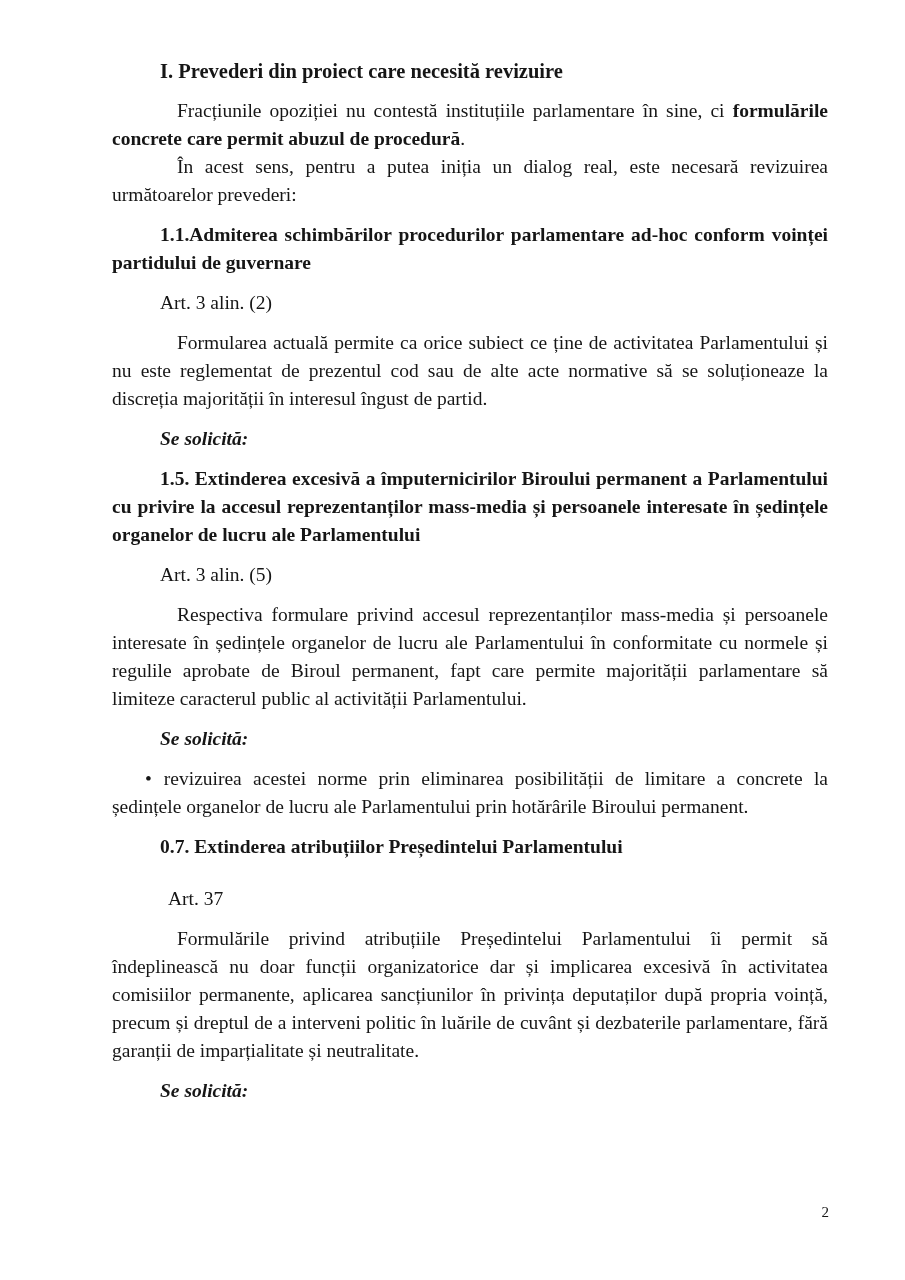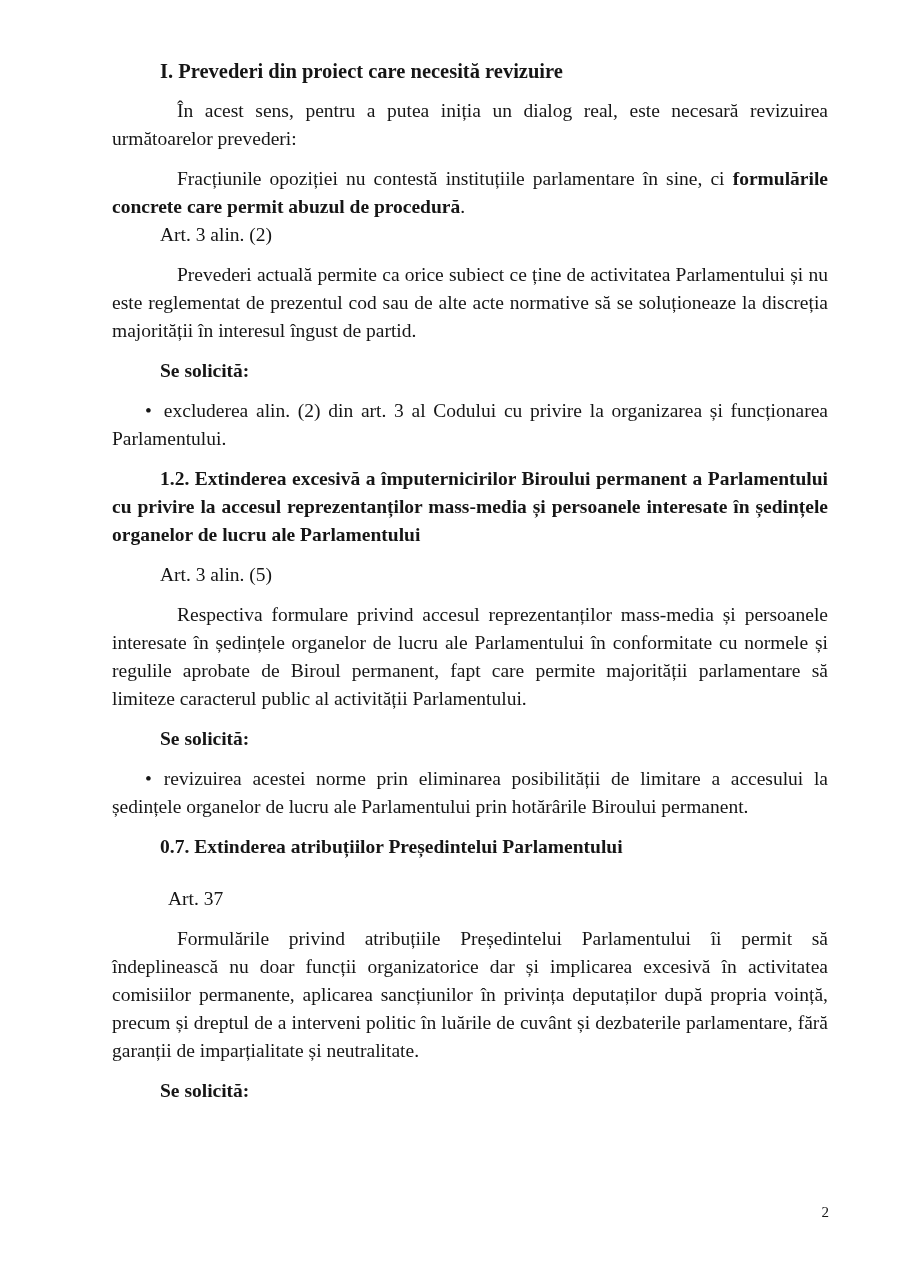--- a/index.html
+++ b/index.html
@@ -47,20 +47,21 @@
     margin: 0 0 12px 0;
   }
   .art.indent-extra {
     text-indent: 56px;
     margin-top: 24px;
   }
   .solicit {
     font-weight: bold;
     text-indent: 48px;
     margin: 0 0 12px 0;
+    font-style: italic;
   }
   .bullet {
     text-align: justify;
     text-indent: 33px;
     margin: 0 0 12px 0;
   }
   .bullet .marker {
     margin-right: 12px;
   }
   .page-number {
@@ -72,34 +73,34 @@
     color: #161616;
   }
 </style>
 </head>
 <body>
 
 <div class="page">
 
   <h1 class="h-main">I. Prevederi din proiect care necesită revizuire</h1>
 
+  <p class="body-par no-after"><span>Fracțiunile opoziției nu contestă instituțiile parlamentare în sine, ci </span><strong>formulările concrete care permit abuzul de procedură</strong><span>.</span></p>
+
   <p class="body-par">În acest sens, pentru a putea iniția un dialog real, este necesară revizuirea următoarelor prevederi:</p>
 
-  <p class="body-par no-after"><span>Fracțiunile opoziției nu contestă instituțiile parlamentare în sine, ci </span><strong>formulările concrete care permit abuzul de procedură</strong><span>.</span></p>
+  <h2 class="h-sub">1.1.Admiterea schimbărilor procedurilor parlamentare ad-hoc conform voinței partidului de guvernare</h2>
+  <p class="art">Art. 3 alin. (2)</p>
+  <p class="body-par">Formularea actuală permite ca orice subiect ce ține de activitatea Parlamentului și nu este reglementat de prezentul cod sau de alte acte normative să se soluționeaze la discreția majorității în interesul îngust de partid.</p>
+  <p class="solicit">Se solicită:</p>
 
-  <p class="art">Art. 3 alin. (2)</p>
-  <p class="body-par">Prevederi actuală permite ca orice subiect ce ține de activitatea Parlamentului și nu este reglementat de prezentul cod sau de alte acte normative să se soluționeaze la discreția majorității în interesul îngust de partid.</p>
-  <p class="solicit">Se solicită:</p>
-  <p class="bullet"><span class="marker">•</span><span>excluderea  alin. (2) din art. 3 al Codului cu privire la organizarea și funcționarea Parlamentului.</span></p>
-
-  <h2 class="h-sub">1.2. Extinderea excesivă a împuternicirilor Biroului permanent a Parlamentului cu privire la accesul reprezentanților mass-media și persoanele interesate în ședințele organelor de lucru ale Parlamentului</h2>
+  <h2 class="h-sub">1.5. Extinderea excesivă a împuternicirilor Biroului permanent a Parlamentului cu privire la accesul reprezentanților mass-media și persoanele interesate în ședințele organelor de lucru ale Parlamentului</h2>
   <p class="art">Art. 3 alin. (5)</p>
   <p class="body-par">Respectiva formulare privind accesul reprezentanților mass-media și persoanele interesate în ședințele organelor de lucru ale Parlamentului în conformitate cu normele și regulile aprobate de Biroul permanent, fapt care permite majorității parlamentare să limiteze caracterul public al activității Parlamentului.</p>
   <p class="solicit">Se solicită:</p>
-  <p class="bullet"><span class="marker">•</span><span>revizuirea acestei norme prin eliminarea posibilității de limitare a accesului la ședințele organelor de lucru ale Parlamentului prin hotărârile Biroului permanent.</span></p>
+  <p class="bullet"><span class="marker">•</span><span>revizuirea acestei norme prin eliminarea posibilității de limitare a concrete la ședințele organelor de lucru ale Parlamentului prin hotărârile Biroului permanent.</span></p>
 
   <h2 class="h-sub">0.7. Extinderea atribuțiilor Președintelui Parlamentului</h2>
   <p class="art indent-extra">Art. 37</p>
   <p class="body-par">Formulările privind atribuțiile Președintelui Parlamentului îi permit să îndeplinească nu doar funcții organizatorice dar și implicarea excesivă în activitatea comisiilor permanente, aplicarea sancțiunilor în privința deputaților după propria voință, precum și dreptul de a interveni politic în luările de cuvânt și dezbaterile parlamentare, fără garanții de imparțialitate și neutralitate.</p>
   <p class="solicit">Se solicită:</p>
 
   <div class="page-number">2</div>
 
 </div>
 

